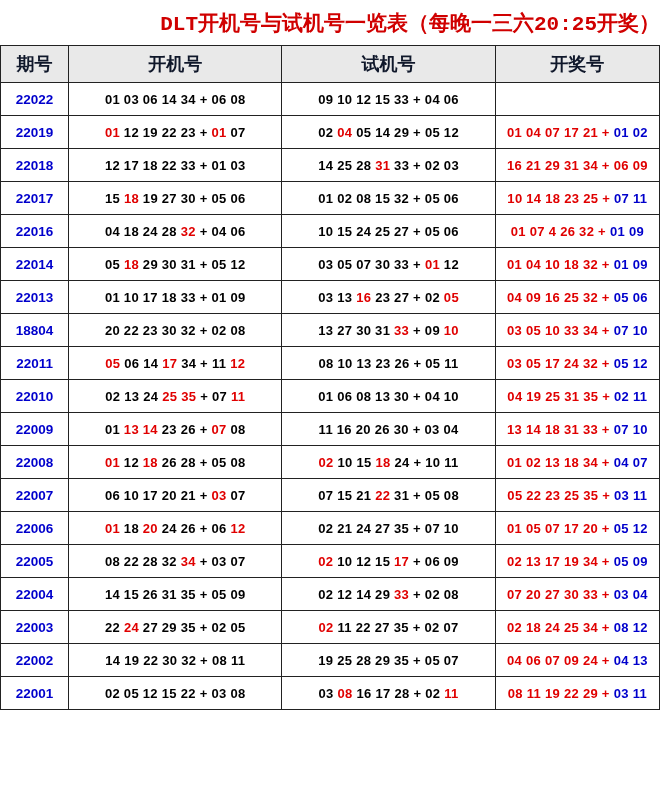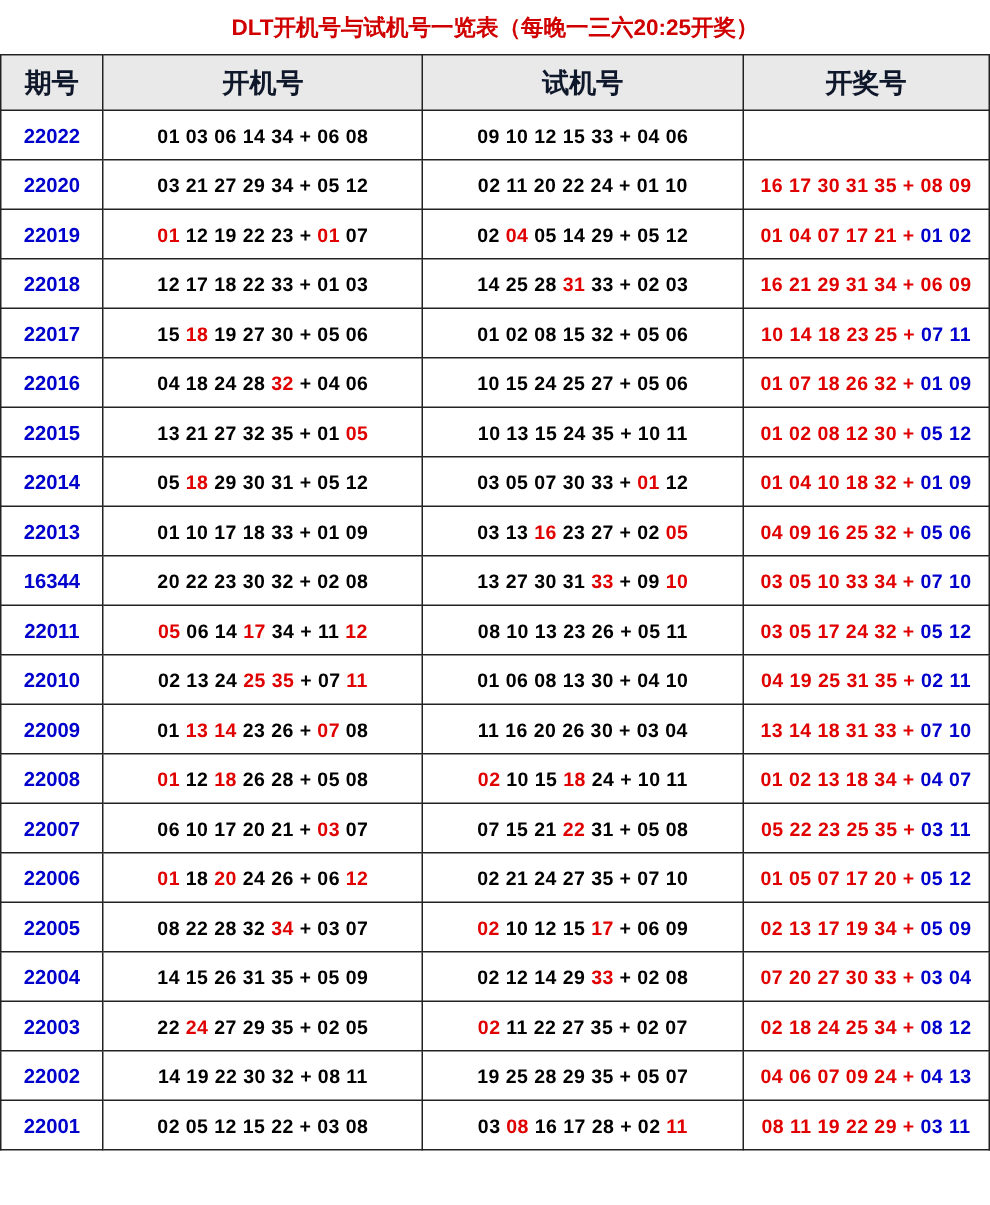--- a/index.html
+++ b/index.html
@@ -13,27 +13,27 @@
     font-family: "Liberation Sans", sans-serif;
     overflow: hidden;
   }
   .page {
     width: 660px;
     height: 803px;
     position: relative;
     box-sizing: border-box;
   }
   .title {
-    text-align: center;
+    text-align: right;
     color: #d00000;
     font-weight: bold;
-    font-size: 15px;
+    font-size: 21px;
     letter-spacing: 0px;
     padding: 9px 0 8px 0;
-    font-family: Liberation Sans, sans-serif;
+    font-family: Liberation Mono, monospace;
     white-space: nowrap;
   }
   table.lottery {
     border-collapse: collapse;
     width: 660px;
     table-layout: fixed;
   }
   table.lottery th, table.lottery td {
     border: 1px solid #222222;
     text-align: center;
@@ -99,26 +99,20 @@
       </tr>
     </thead>
     <tbody id="tbody">
         <tr>
           <td><span class="issue">22022</span></td>
           <td><span class="nums"><span class="k">01 03 06 14 34 + 06 08</span></span></td>
           <td><span class="nums"><span class="k">09 10 12 15 33 + 04 06</span></span></td>
           <td><span class="nums draw"></span></td>
         </tr>
         <tr>
-          <td><span class="issue">22020</span></td>
-          <td><span class="nums"><span class="k">03 21 27 29 34 + 05 12</span></span></td>
-          <td><span class="nums"><span class="k">02 11 20 22 24 + 01 10</span></span></td>
-          <td><span class="nums draw"><span class="r">16 17 30 31 35 + 08 09</span></span></td>
-        </tr>
-        <tr>
           <td><span class="issue">22019</span></td>
           <td><span class="nums"><span class="r">01</span><span class="k"> 12 19 22 23 + </span><span class="r">01</span><span class="k"> 07</span></span></td>
           <td><span class="nums"><span class="k">02 </span><span class="r">04</span><span class="k"> 05 14 29 + 05 12</span></span></td>
           <td><span class="nums draw"><span class="r">01 04 07 17 21</span><span class="r"> + </span><span class="b">01 02</span></span></td>
         </tr>
         <tr>
           <td><span class="issue">22018</span></td>
           <td><span class="nums"><span class="k">12 17 18 22 33 + 01 03</span></span></td>
           <td><span class="nums"><span class="k">14 25 28 </span><span class="r">31</span><span class="k"> 33 + 02 03</span></span></td>
           <td><span class="nums draw"><span class="r">16 21 29 31 34 + 06 09</span></span></td>
@@ -126,42 +120,36 @@
         <tr>
           <td><span class="issue">22017</span></td>
           <td><span class="nums"><span class="k">15 </span><span class="r">18</span><span class="k"> 19 27 30 + 05 06</span></span></td>
           <td><span class="nums"><span class="k">01 02 08 15 32 + 05 06</span></span></td>
           <td><span class="nums draw"><span class="r">10 14 18 23 25</span><span class="r"> + </span><span class="b">07 11</span></span></td>
         </tr>
         <tr>
           <td><span class="issue">22016</span></td>
           <td><span class="nums"><span class="k">04 18 24 28 </span><span class="r">32</span><span class="k"> + 04 06</span></span></td>
           <td><span class="nums"><span class="k">10 15 24 25 27 + 05 06</span></span></td>
-          <td><span class="nums draw"><span class="r">01 07 18 26 32</span><span class="r"> + </span><span class="b">01 09</span></span></td>
-        </tr>
-        <tr>
-          <td><span class="issue">22015</span></td>
-          <td><span class="nums"><span class="k">13 21 27 32 35 + 01 </span><span class="r">05</span></span></td>
-          <td><span class="nums"><span class="k">10 13 15 24 35 + 10 11</span></span></td>
-          <td><span class="nums draw"><span class="r">01 02 08 12 30</span><span class="r"> + </span><span class="b">05 12</span></span></td>
+          <td><span class="nums draw"><span class="r">01 07 4 26 32</span><span class="r"> + </span><span class="b">01 09</span></span></td>
         </tr>
         <tr>
           <td><span class="issue">22014</span></td>
           <td><span class="nums"><span class="k">05 </span><span class="r">18</span><span class="k"> 29 30 31 + 05 12</span></span></td>
           <td><span class="nums"><span class="k">03 05 07 30 33 + </span><span class="r">01</span><span class="k"> 12</span></span></td>
           <td><span class="nums draw"><span class="r">01 04 10 18 32</span><span class="r"> + </span><span class="b">01 09</span></span></td>
         </tr>
         <tr>
           <td><span class="issue">22013</span></td>
           <td><span class="nums"><span class="k">01 10 17 18 33 + 01 09</span></span></td>
           <td><span class="nums"><span class="k">03 13 </span><span class="r">16</span><span class="k"> 23 27 + 02 </span><span class="r">05</span></span></td>
           <td><span class="nums draw"><span class="r">04 09 16 25 32</span><span class="r"> + </span><span class="b">05 06</span></span></td>
         </tr>
         <tr>
-          <td><span class="issue">16344</span></td>
+          <td><span class="issue">18804</span></td>
           <td><span class="nums"><span class="k">20 22 23 30 32 + 02 08</span></span></td>
           <td><span class="nums"><span class="k">13 27 30 31 </span><span class="r">33</span><span class="k"> + 09 </span><span class="r">10</span></span></td>
           <td><span class="nums draw"><span class="r">03 05 10 33 34</span><span class="r"> + </span><span class="b">07 10</span></span></td>
         </tr>
         <tr>
           <td><span class="issue">22011</span></td>
           <td><span class="nums"><span class="r">05</span><span class="k"> 06 14 </span><span class="r">17</span><span class="k"> 34 + 11 </span><span class="r">12</span></span></td>
           <td><span class="nums"><span class="k">08 10 13 23 26 + 05 11</span></span></td>
           <td><span class="nums draw"><span class="r">03 05 17 24 32</span><span class="r"> + </span><span class="b">05 12</span></span></td>
         </tr>

